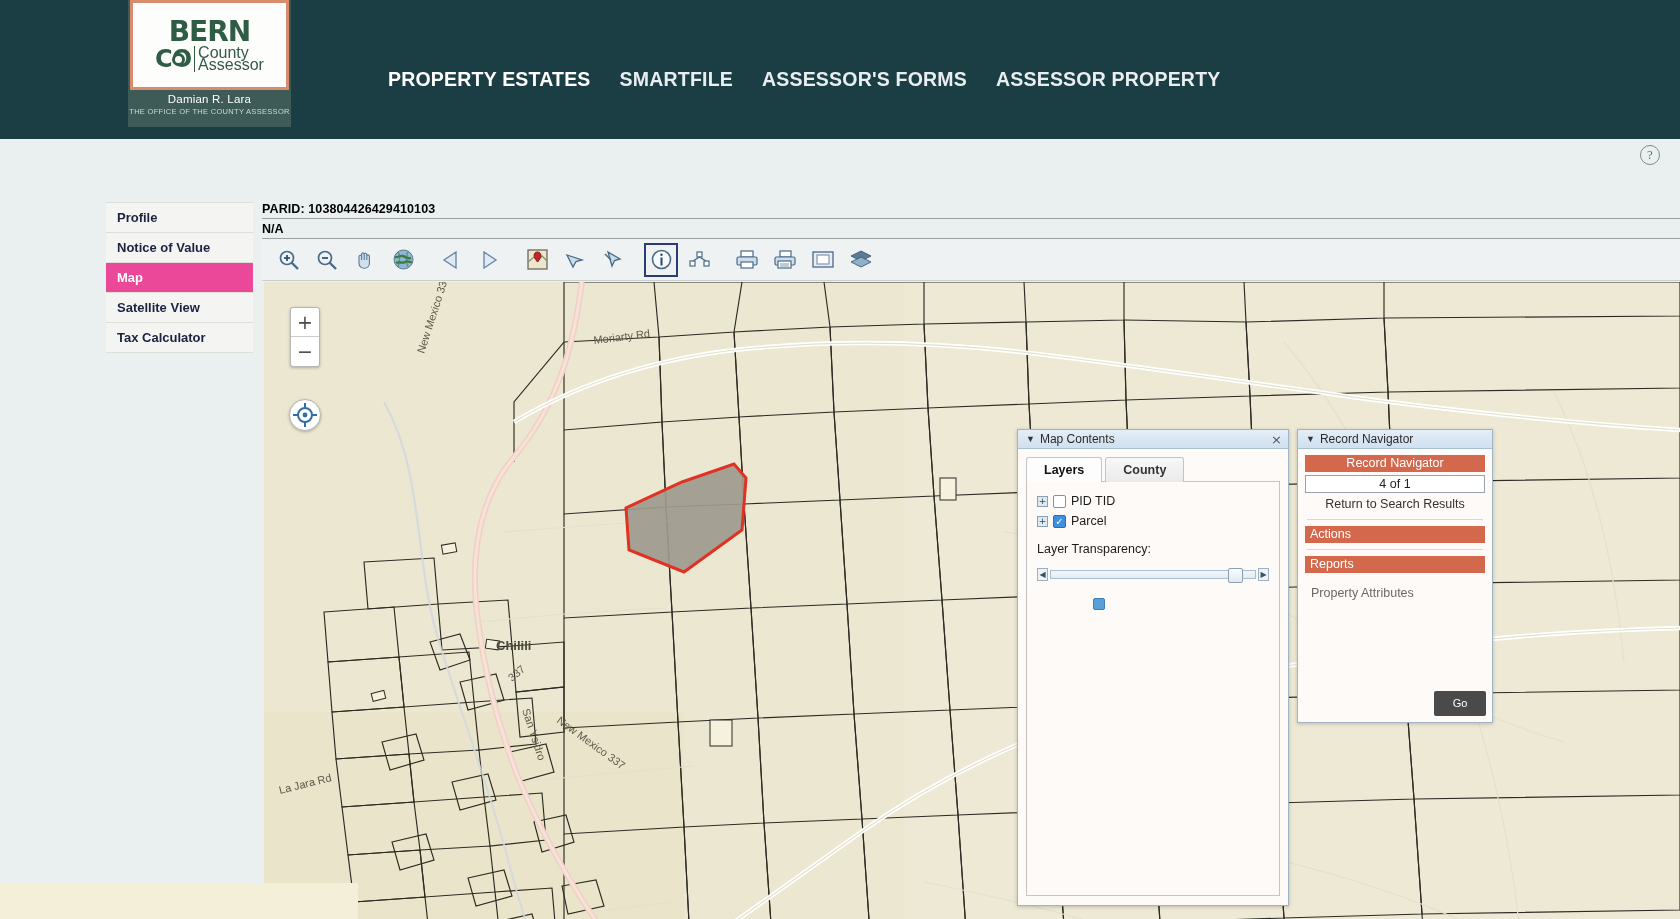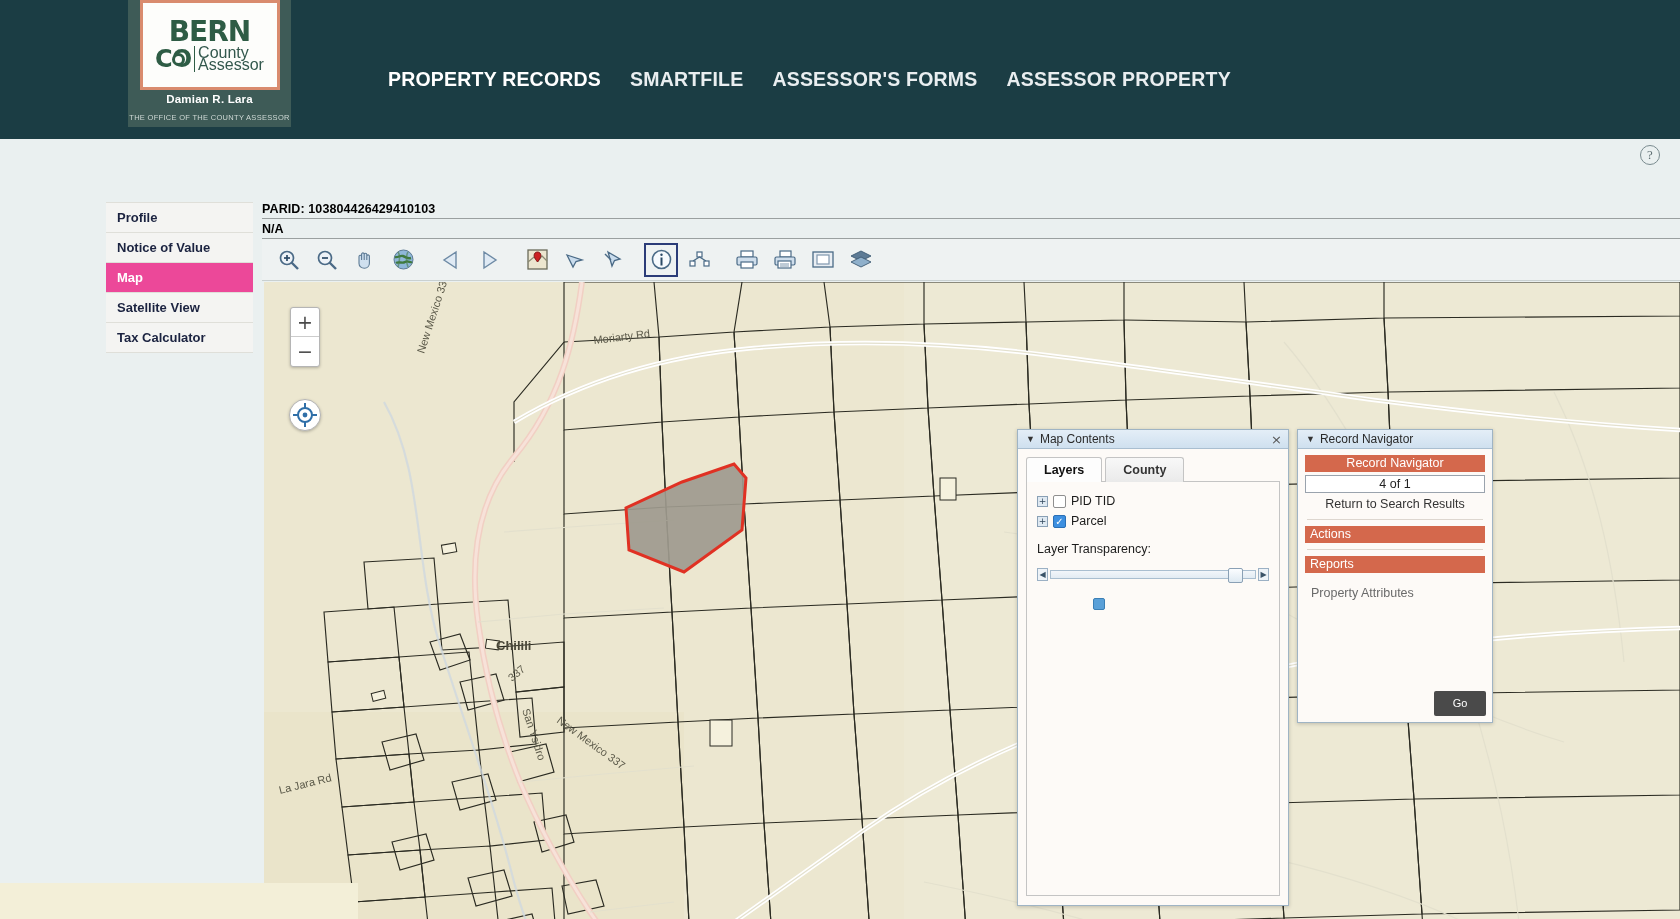--- a/index.html
+++ b/index.html
@@ -17,21 +17,21 @@
     width: 1680px; height: 139px;
     background: #1b3d44;
   }
   .logo-box {
     position: absolute; left: 128px; top: 0px;
     width: 163px; height: 127px;
     background: #3e5b57;
     display: flex; flex-direction: column; align-items: center;
   }
   .logo-card {
-    width: 140px; height: 90px;
+    width: 159px; height: 90px;
     background: #fdfdfb;
     border: 3px solid #d98b6e;
     display: flex; flex-direction: column;
     justify-content: center; align-items: center;
     padding: 3px 0 2px 0;
   }
   .logo-bern {
     font-family: "DejaVu Sans", sans-serif;
     font-weight: bold; font-size: 28px; line-height: 26px;
     color: #2e5c45; letter-spacing: -1px;
@@ -47,26 +47,26 @@
     position: absolute; left: 17px; top: 7px;
     width: 13px; height: 13px; border-radius: 50%;
     border: 3px solid #2e5c45; background: #fdfdfb;
   }
   .logo-div { width: 1px; height: 26px; background: #2e5c45; }
   .logo-ca {
     font-size: 16px; line-height: 12px; color: #33584d;
     text-align: left;
   }
   .logo-name {
-    font-weight: bold; font-size: 11.5px; color: #ffffff;
+    font-weight: normal; font-size: 11.5px; color: #ffffff;
     margin-top: 3px; letter-spacing: .2px;
   }
   .logo-sub {
     font-size: 7.5px; color: #cfd9d5; letter-spacing: .3px;
-    margin-top: 8px;
+    margin-top: 2px;
   }
   .topnav {
     position: absolute; left: 388px; top: 68px;
     display: flex; gap: 29px;
   }
   .topnav a {
     color: #e9eef0; text-decoration: none;
     font-weight: bold; font-size: 19.5px;
     letter-spacing: .2px;
   }
@@ -322,21 +322,21 @@
           <div>County</div>
           <div>Assessor</div>
         </div>
       </div>
     </div>
     <div class="logo-name">Damian R. Lara</div>
     <div class="logo-sub">THE OFFICE OF THE COUNTY ASSESSOR</div>
   </div>
 
   <nav class="topnav">
-    <a href="#" class="active">PROPERTY RECORDS</a>
+    <a href="#" class="active">PROPERTY ESTATES</a>
     <a href="#">SMARTFILE</a>
     <a href="#">ASSESSOR'S FORMS</a>
     <a href="#">ASSESSOR PROPERTY</a>
   </nav>
 </div>
 
 <div class="page">
 
   <div class="help-icon">?</div>
 

